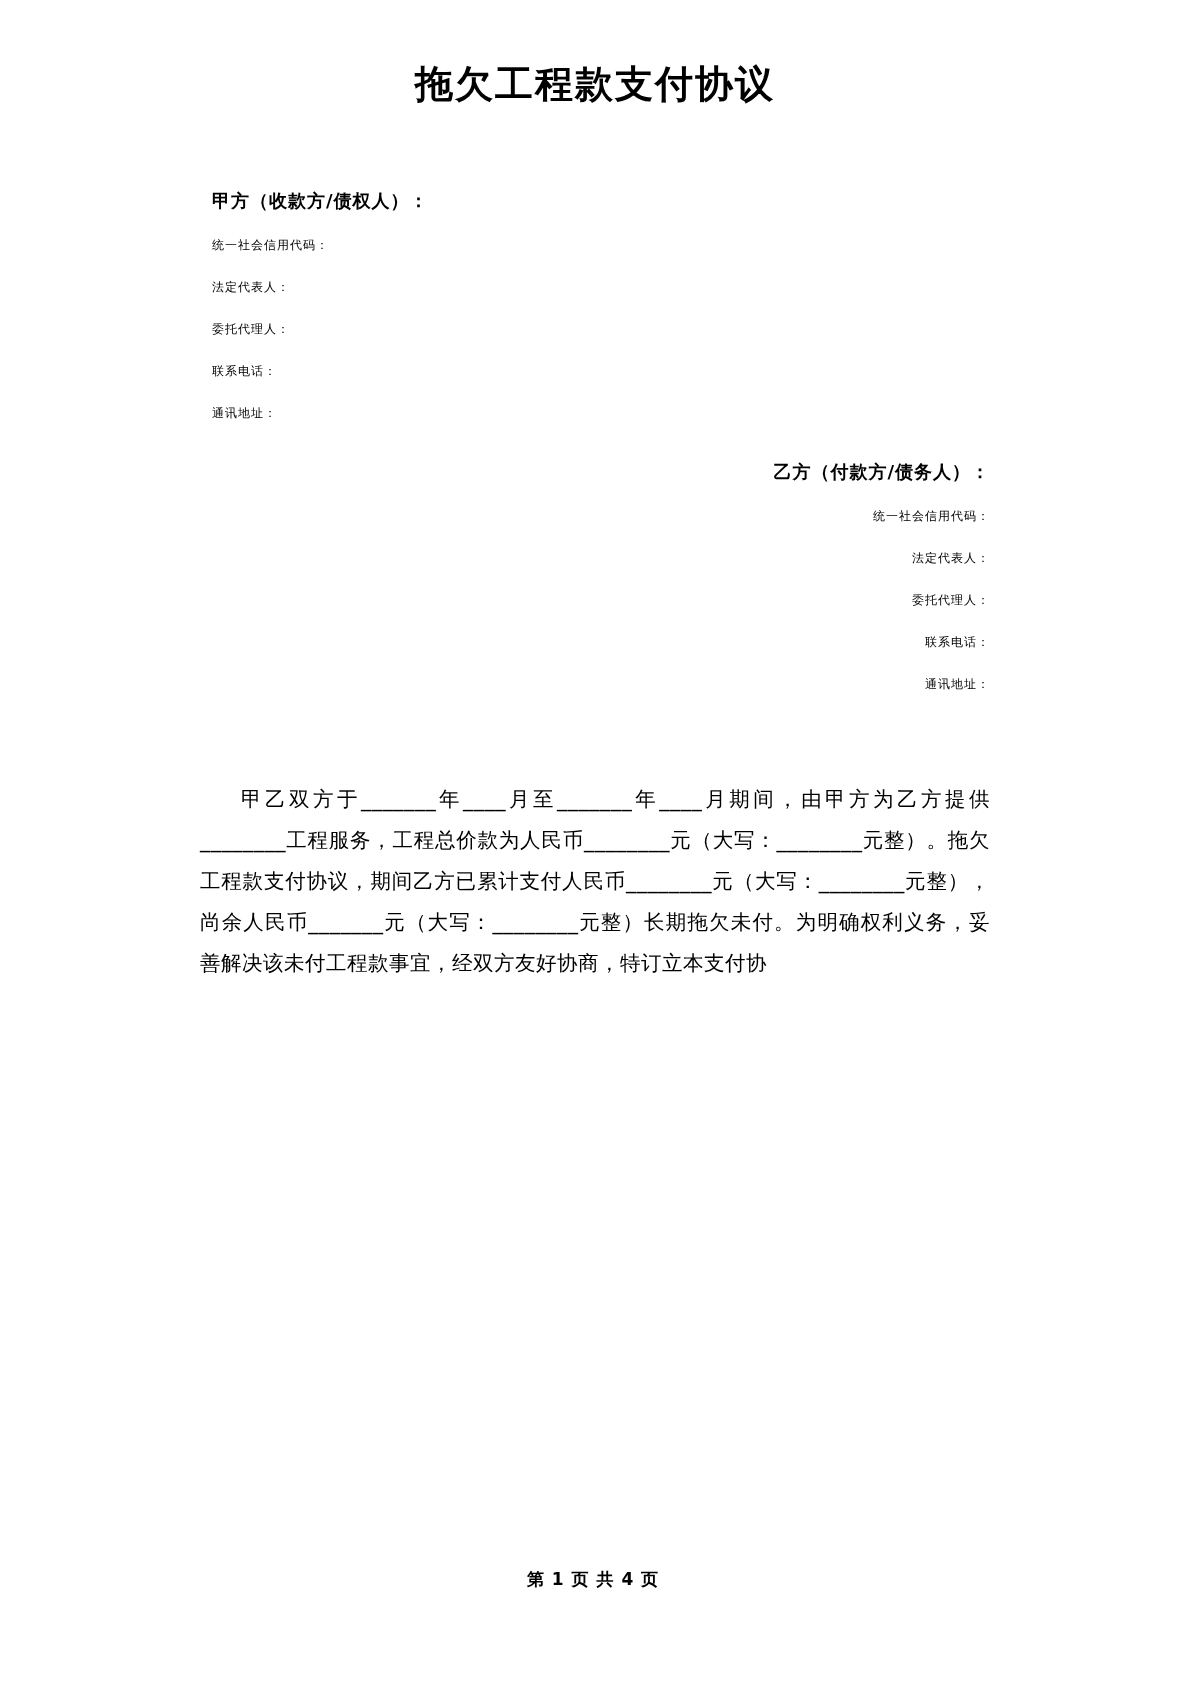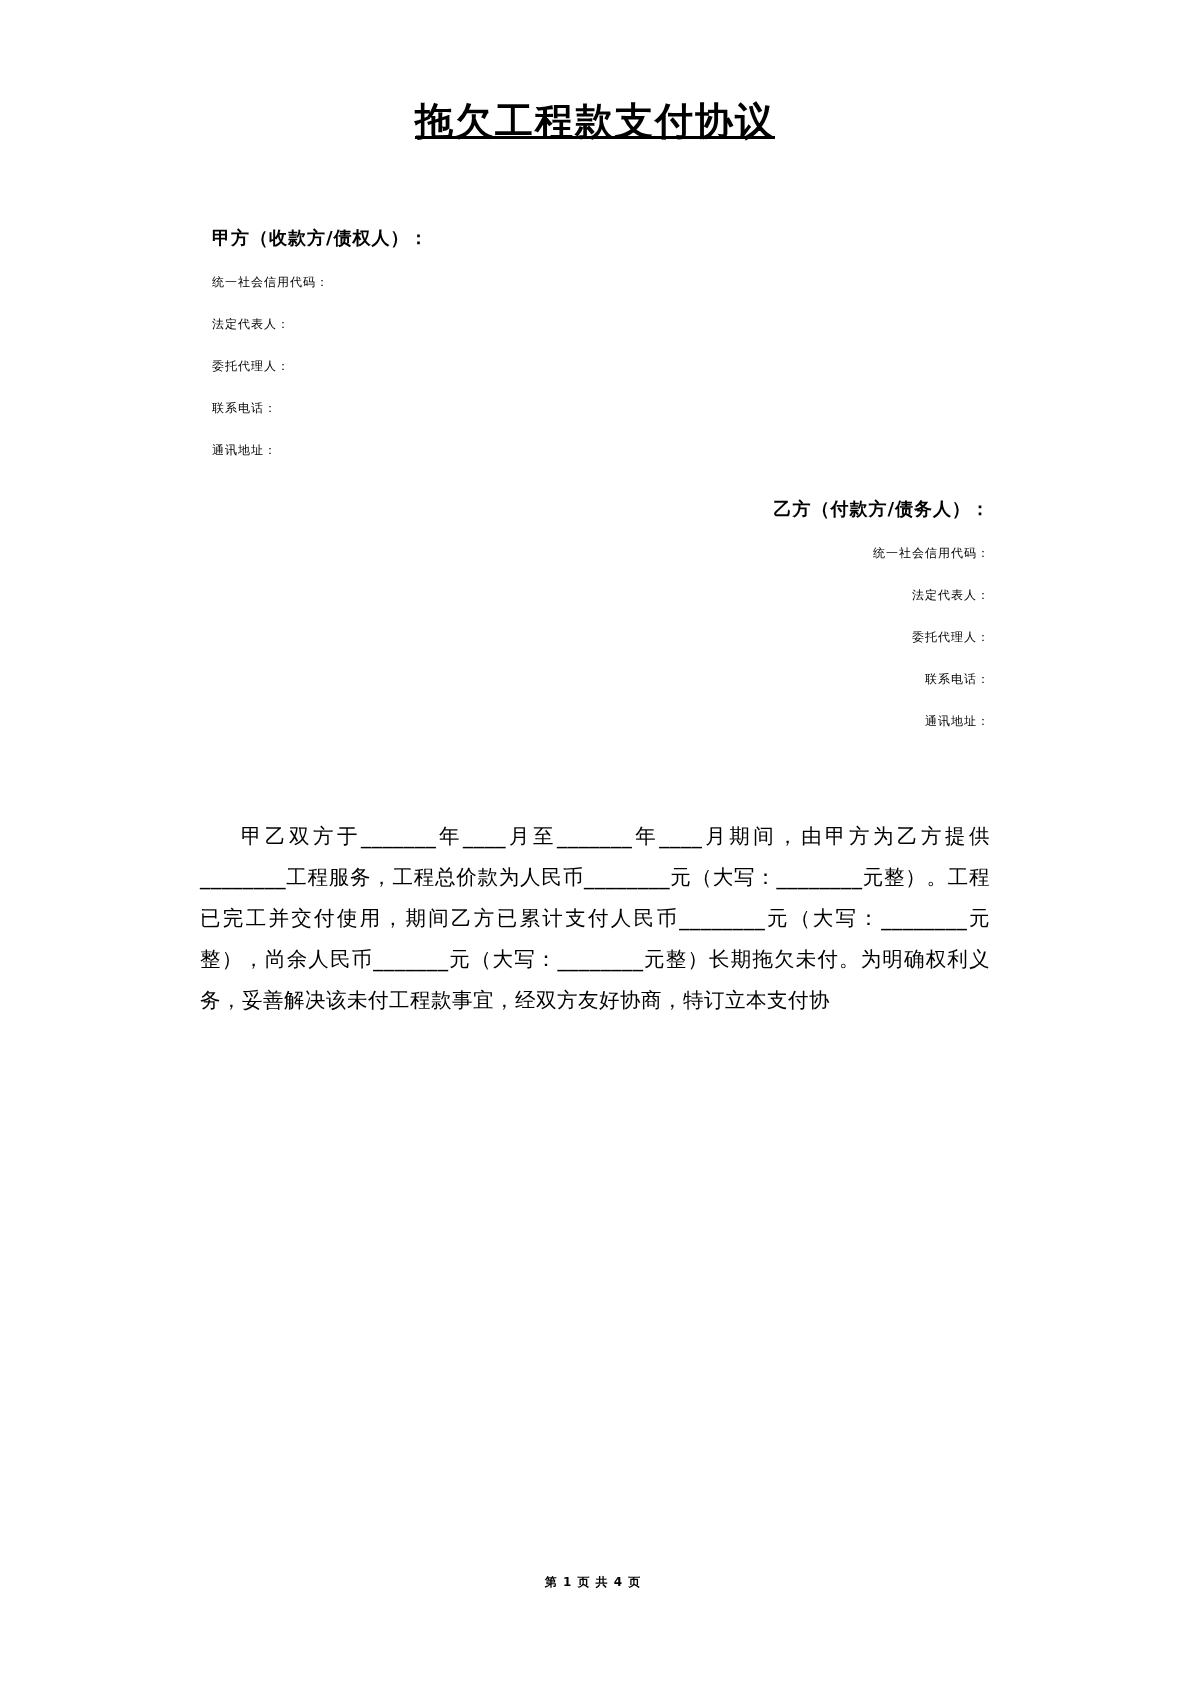--- a/index.html
+++ b/index.html
@@ -21,24 +21,23 @@
     height: 1683px;
     box-sizing: border-box;
     padding: 0;
   }
   .doc-title {
     text-align: center;
     font-size: 38px;
     font-weight: bold;
     letter-spacing: 2px;
     margin: 0;
-    padding-top: 97px;
+    padding-top: 60px;
     line-height: 1.3;
     font-family: "DejaVu Sans", "Liberation Sans", sans-serif;
-    text-decoration: underline;
   }
   .body-block {
     margin: 0 auto;
     width: 790px;
     padding-top: 78px;
   }
   .party-heading {
     font-size: 18px;
     font-weight: bold;
     line-height: 1.5;
@@ -74,21 +73,21 @@
     margin: 0;
     letter-spacing: 0.5px;
     font-family: "DejaVu Sans", "Liberation Sans", sans-serif;
   }
   .footer {
     position: absolute;
     left: 0;
     right: 4px;
     bottom: 92px;
     text-align: center;
-    font-size: 12px;
+    font-size: 17px;
     letter-spacing: 1px;
     font-family: "DejaVu Sans", "Liberation Sans", sans-serif;
     font-weight: bold;
   }
 </style>
 </head>
 <body>
 
 <div class="page">
 
@@ -110,18 +109,18 @@
       <div class="field-line">统一社会信用代码：</div>
       <div class="field-line">法定代表人：</div>
       <div class="field-line">委托代理人：</div>
       <div class="field-line">联系电话：</div>
       <div class="field-line">通讯地址：</div>
     </div>
 
   </div>
 
   <div class="para-block">
-    <p class="para">甲乙双方于_______年____月至_______年____月期间，由甲方为乙方提供________工程服务，工程总价款为人民币________元（大写：________元整）。工程已完工并交付使用，期间乙方已累计支付人民币________元（大写：________元整），尚余人民币_______元（大写：________元整）长期拖欠未付。为明确权利义务，妥善解决该未付工程款事宜，经双方友好协商，特订立本支付协</p>
+    <p class="para">甲乙双方于_______年____月至_______年____月期间，由甲方为乙方提供________工程服务，工程总价款为人民币________元（大写：________元整）。拖欠工程款支付协议，期间乙方已累计支付人民币________元（大写：________元整），尚余人民币_______元（大写：________元整）长期拖欠未付。为明确权利义务，妥善解决该未付工程款事宜，经双方友好协商，特订立本支付协</p>
   </div>
 
   <div class="footer">第 1 页 共 4 页</div>
 
 </div>
 
 </body></html>

